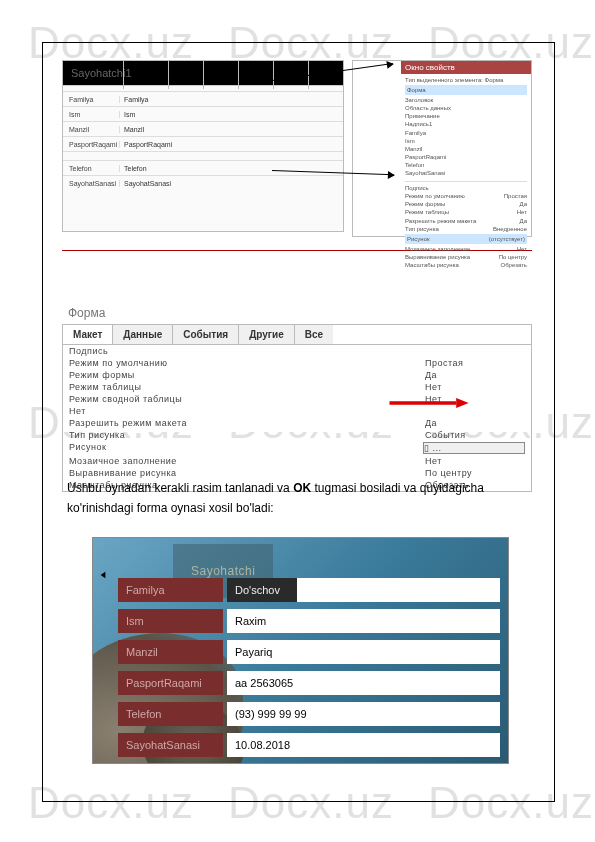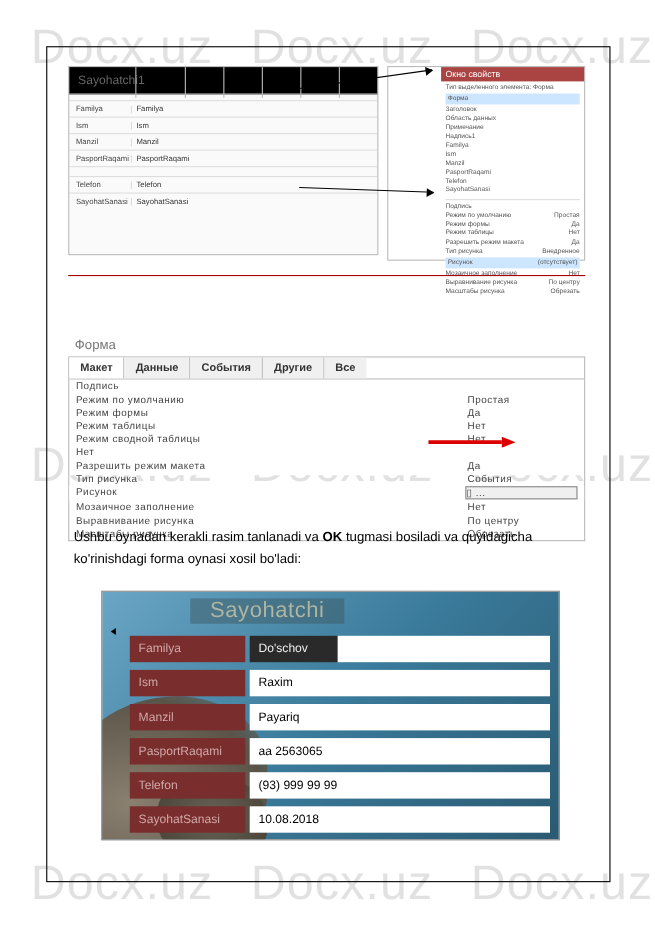--- a/index.html
+++ b/index.html
@@ -197,22 +197,22 @@
     left:50px; bottom:-20px;
     width:100px; height:80px;
     background: radial-gradient(ellipse at 50% 50%, #6a6458 0%, #4a4438 80%);
     border-radius: 50% 60% 40% 50%;
   }
   .ss3-title {
     position:absolute;
     top:6px; left:80px;
     background:rgba(60,90,100,0.5);
     color:#aeb5a0;
-    font-size:20px;
-    padding:0 18px;
+    font-size:12px;
+    padding:20px 18px;
     font-family: Arial;
     letter-spacing:0.5px;
   }
   .ss3-nav {
     position:absolute;
     left:6px; top:28px;
     width:8px; height:10px;
   }
   .ss3-nav svg{ width:100%; height:100%;}
   .ss3-rows {
@@ -247,21 +247,21 @@
     height:24px;
     box-sizing:border-box;
     display:flex;
     align-items:center;
     margin-left:4px;
   }
   .ss3-value.dark {
     background:#2a2a2a;
     color:#eee;
     flex: 0 0 auto;
-    width: 80px;
+    width: 70px;
   }
 </style>
 </head>
 <body>
 
 <div class="watermark" style="left:28px; top:18px;">Docx.uz</div>
 <div class="watermark" style="left:228px; top:18px;">Docx.uz</div>
 <div class="watermark" style="left:428px; top:18px;">Docx.uz</div>
 <div class="watermark" style="left:28px; top:398px;">Docx.uz</div>
 <div class="watermark" style="left:228px; top:398px;">Docx.uz</div>

